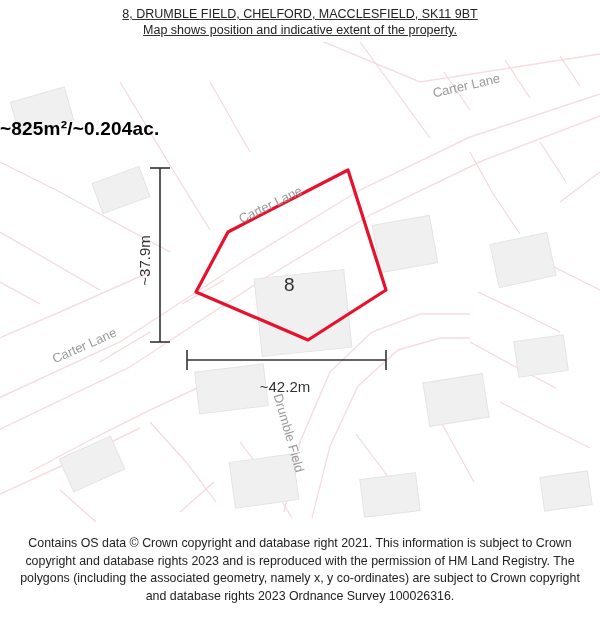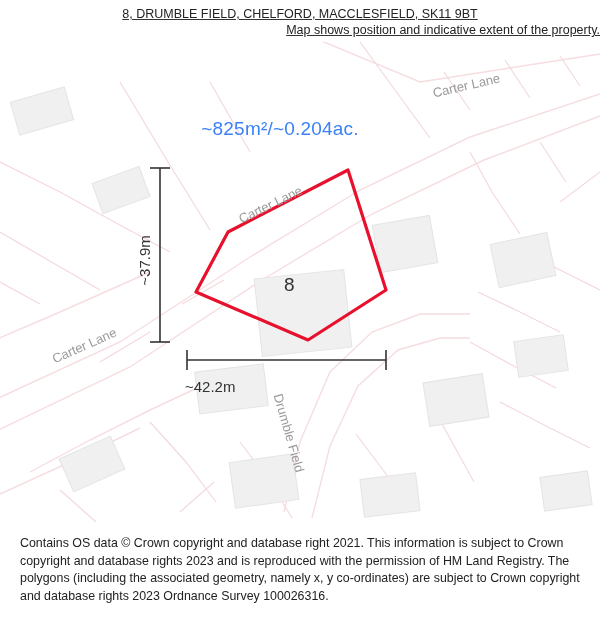--- a/index.html
+++ b/index.html
@@ -26,45 +26,44 @@
   }
   .header .title {
     font-size: 12.5px;
     color: #222222;
     line-height: 16px;
   }
   .header .subtitle {
     font-size: 12.5px;
     color: #222222;
     line-height: 16px;
-    text-align: right;
   }
   .map-wrap {
     position: absolute;
     left: 0;
     top: 42px;
     width: 600px;
     height: 490px;
     overflow: hidden;
     background: #ffffff;
   }
   .map-svg {
     position: absolute;
     left: 0;
     top: 0;
   }
   .area-label {
     position: absolute;
     left: 0;
     top: 76px;
     width: 560px;
-    text-align: center;
     font-size: 19px;
-    color: #3b82f6;
+    color: #000000;
     letter-spacing: 0.2px;
+    font-weight: bold;
   }
   .plot-number {
     position: absolute;
     left: 284px;
     top: 232px;
     font-size: 19px;
     color: #333333;
   }
   .dim-v {
     position: absolute;
@@ -74,21 +73,21 @@
     color: #333333;
     transform: rotate(-90deg);
     transform-origin: center center;
     white-space: nowrap;
   }
   .dim-h {
     position: absolute;
     left: 185px;
     top: 336px;
     width: 200px;
-    text-align: left;
+    text-align: center;
     font-size: 15px;
     color: #333333;
   }
   .road-label {
     position: absolute;
     font-size: 13px;
     color: #9a9a9a;
     white-space: nowrap;
   }
   .rl-1 { left: 432px; top: 36px; transform: rotate(-13deg); }
@@ -98,20 +97,21 @@
   .footer {
     position: absolute;
     left: 0;
     top: 535px;
     width: 600px;
     padding: 0 20px;
     box-sizing: border-box;
     font-size: 12.4px;
     line-height: 17.5px;
     color: #222222;
+    text-align: center;
   }
 </style>
 </head>
 <body>
 
 <div class="page">
 
   <div class="header">
     <div class="title">8, DRUMBLE FIELD, CHELFORD, MACCLESFIELD, SK11 9BT</div>
     <div class="subtitle">Map shows position and indicative extent of the property.</div>

